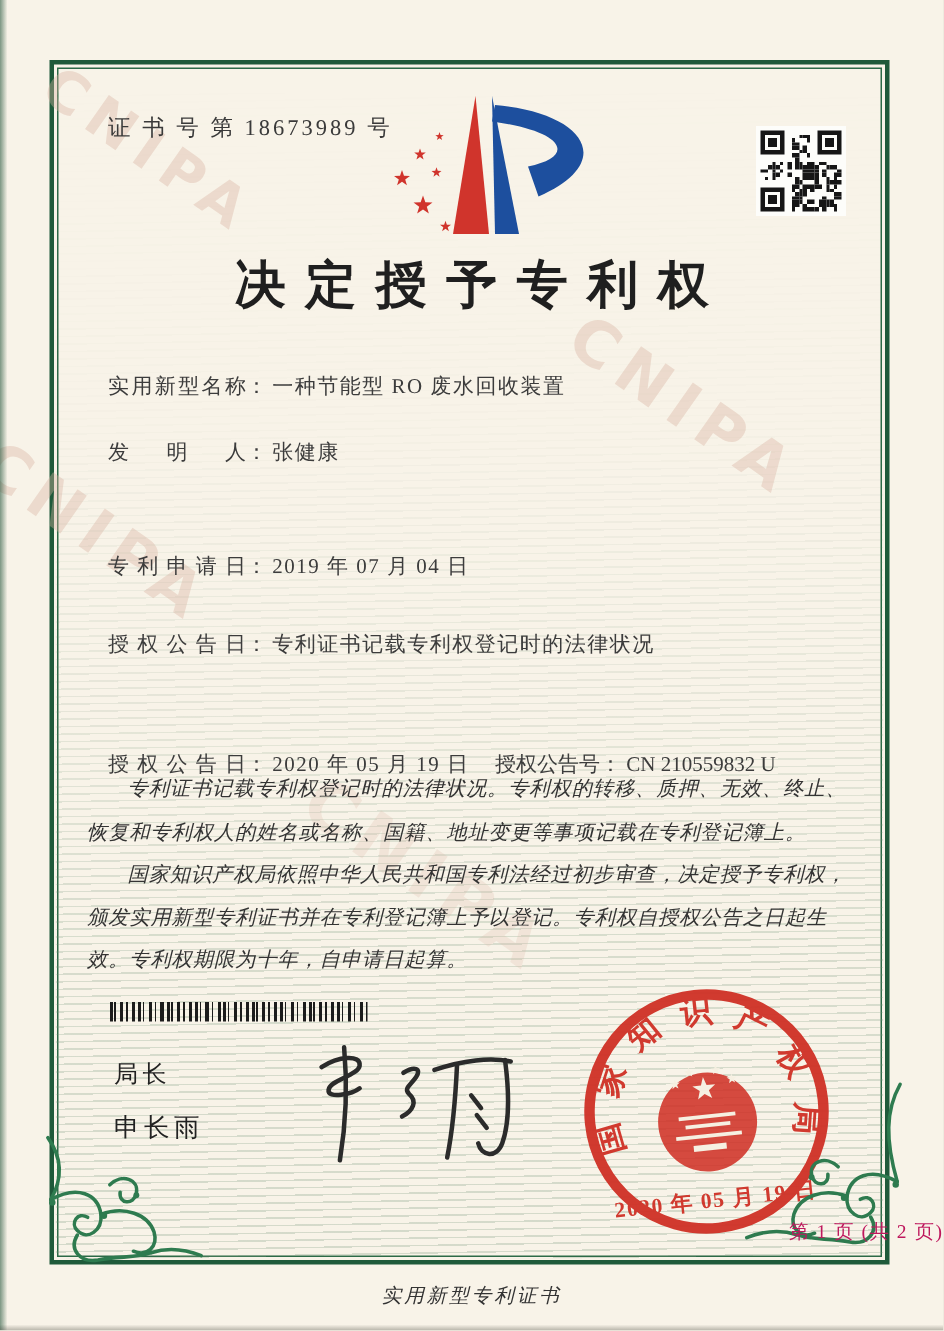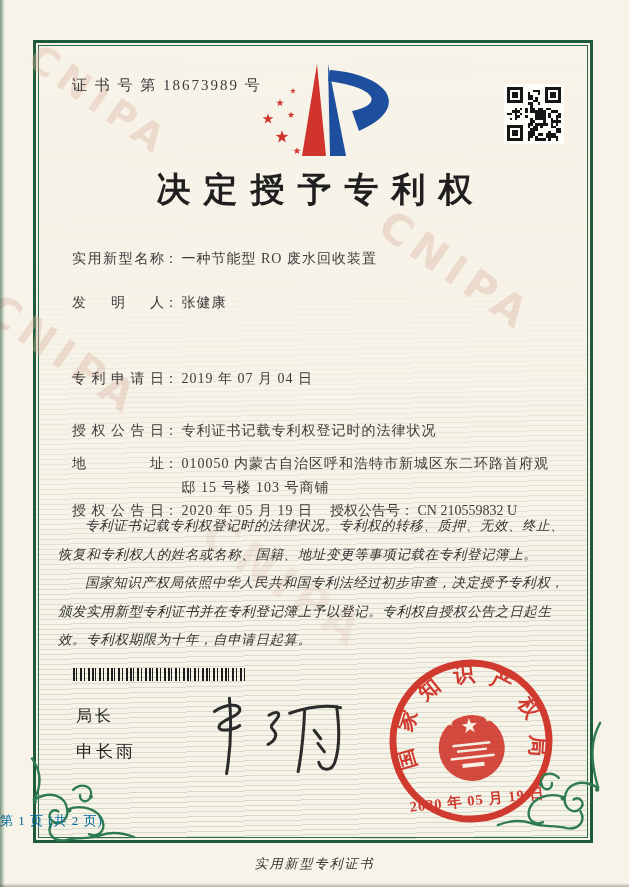--- a/index.html
+++ b/index.html
@@ -83,22 +83,22 @@
   .signature { position:absolute; left:188px; top:686px; width:160px; height:96px; }
 
   .seal { position:absolute; left:386px; top:656px; width:170px; height:170px;
     transform:rotate(-6deg); opacity:.95; }
   .seal text { font-family:"Liberation Serif","DejaVu Serif",serif; font-weight:600; }
 
   .flourish { position:absolute; width:118px; height:120px; }
   .fl-bl { left:26px; top:724px; }
   .fl-br { left:488px; top:712px; transform:scaleX(-1); }
 
-  .page-indicator { position:absolute; left:0; right:0; top:812px; text-align:left;
-    font-size:13px; color:#0369a1; letter-spacing:1px; }
+  .page-indicator { position:absolute; left:13px; right:0; top:812px; text-align:right;
+    font-size:13px; color:#be185d; letter-spacing:1px; }
   .footer-note { position:absolute; left:0; right:0; top:855px; text-align:center;
     font-size:13px; color:#333; font-style:italic; letter-spacing:2px; }
 </style>
 </head>
 <body>
 
 <svg width="0" height="0" style="position:absolute">
   <defs>
     <path id="st" d="M0,-7 L1.65,-2.27 L6.66,-2.16 L2.66,0.87 L4.11,5.66 L0,2.8 L-4.11,5.66 L-2.66,0.87 L-6.66,-2.16 L-1.65,-2.27 Z"></path>
   </defs>
@@ -275,24 +275,20 @@
     <span class="fvalue">张健康</span>
   </div>
   <div class="frow" style="top:367px">
     <span class="flabel">专利申请日</span><span class="fcolon">：</span>
     <span class="fvalue">2019 年 07 月 04 日</span>
   </div>
   <div class="frow" style="top:419px">
     <span class="flabel">授权公告日</span><span class="fcolon">：</span>
     <span class="fvalue">专利证书记载专利权登记时的法律状况</span>
   </div>
-  <div class="frow addr" style="top:452px">
-    <span class="flabel">地址</span><span class="fcolon">：</span>
-    <span class="fvalue">010050 内蒙古自治区呼和浩特市新城区东二环路首府观邸 15 号楼 103 号商铺</span>
-  </div>
   <div class="frow" style="top:499px">
     <span class="flabel">授权公告日</span><span class="fcolon">：</span>
     <span class="fvalue">2020 年 05 月 19 日</span>
     <span class="grant2">
       <span>授权公告号</span><span>：</span>
       <span>CN 210559832 U</span>
     </span>
   </div>
 
   <div class="body-text">

